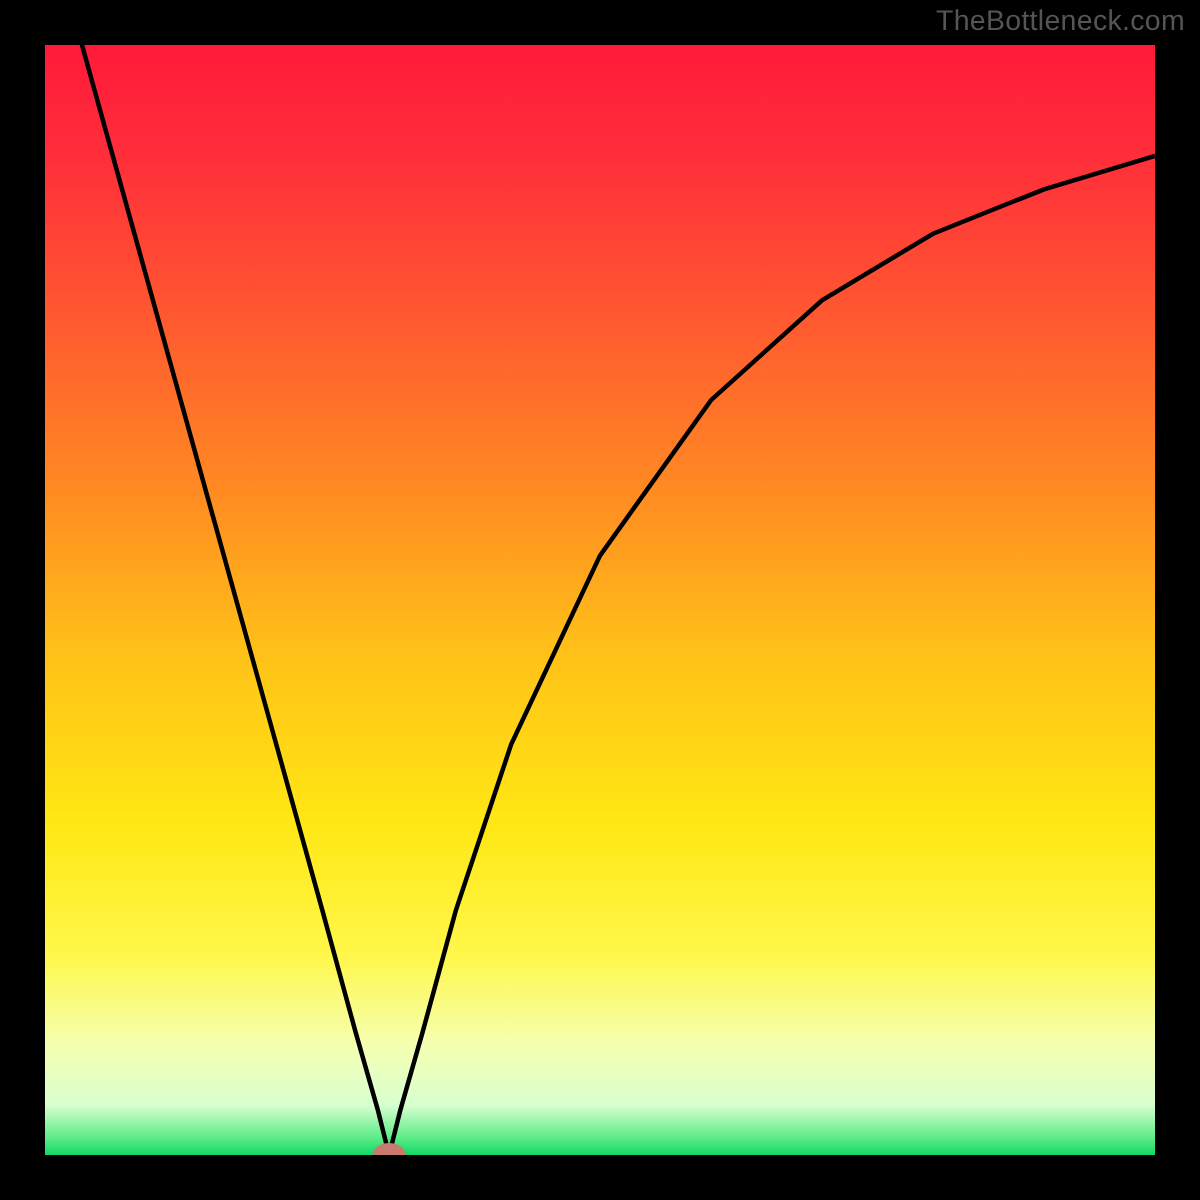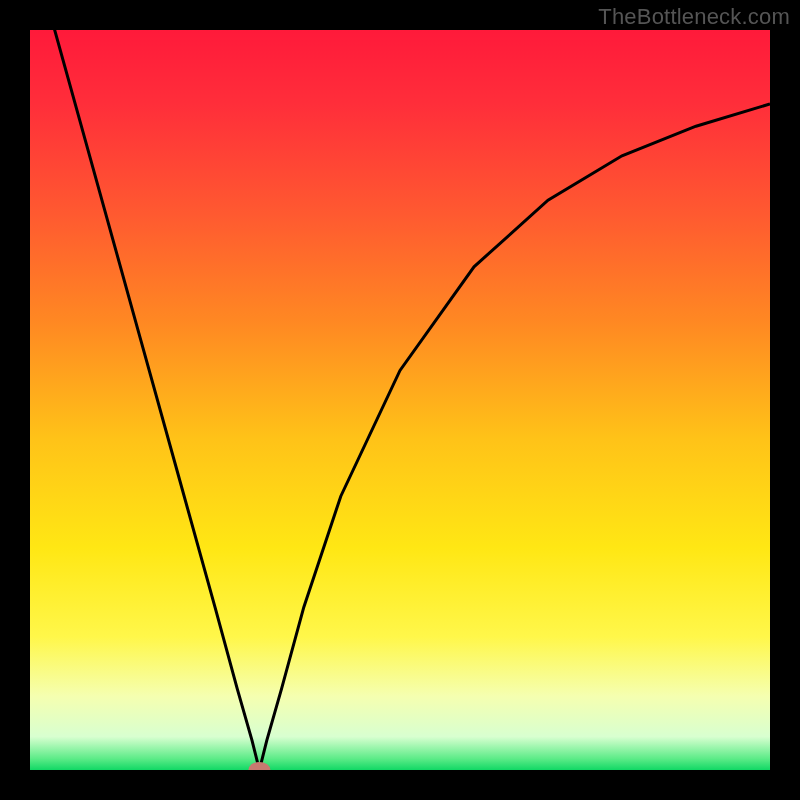--- a/index.html
+++ b/index.html
@@ -17,21 +17,21 @@
     top: 30px;
     width: 740px;
     height: 740px;
     background: #000;
   }
   .watermark {
     position: absolute;
     top: 4px;
     right: 10px;
     color: #555;
-    font-size: 22px;
+    font-size: 19px;
     font-weight: 500;
     letter-spacing: 0.2px;
     z-index: 5;
   }
   svg {
     display: block;
   }
 </style>
 </head>
 <body>

